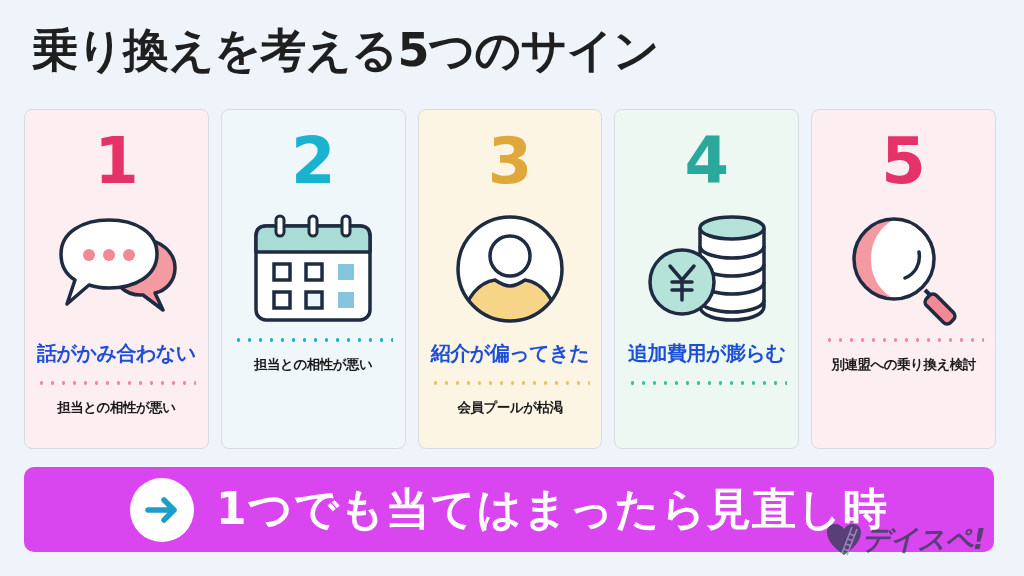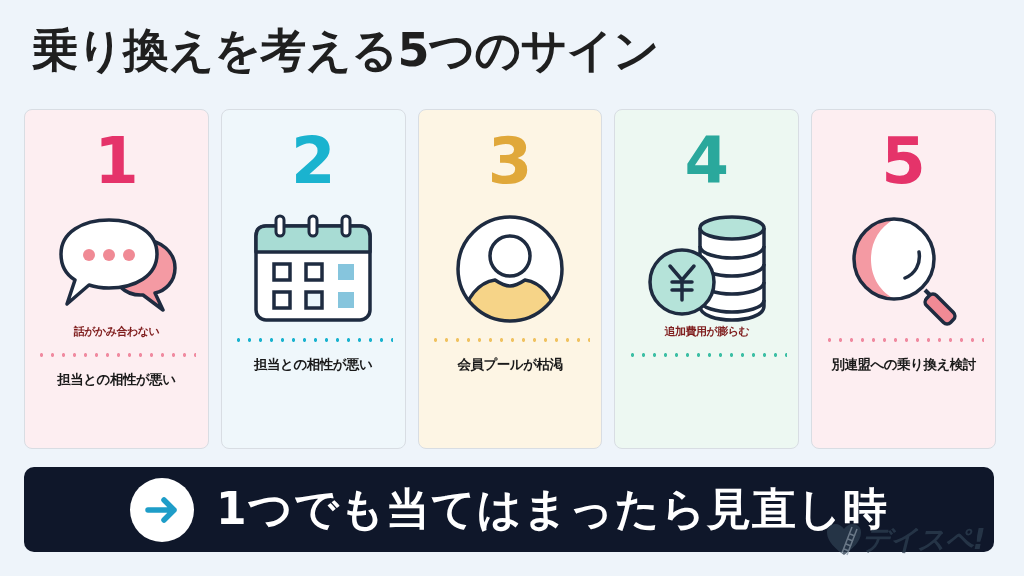--- a/index.html
+++ b/index.html
@@ -43,24 +43,24 @@
     line-height: 70px;
     height: 72px;
   }
   .card .icon {
     margin-top: 16px;
     width: 130px; height: 110px;
     display: flex; align-items: center; justify-content: center;
   }
   .card .icon svg { width: 130px; height: 110px; overflow: visible; }
   .card .headline {
-    margin-top: 0;
-    font-size: 11px;
-    font-weight: bold;
-    color: #7f1d1d;
+    margin-top: 16px;
+    font-size: 20px;
+    font-weight: bold;
+    color: #1d4ed8;
     white-space: nowrap;
     letter-spacing: -0.5px;
   }
   .card .dots {
     margin-top: 14px;
     width: 160px;
     height: 4px;
     background-size: 11px 4px;
     background-repeat: repeat-x;
   }
@@ -69,21 +69,21 @@
     font-size: 13.5px;
     font-weight: bold;
     color: #1a1a1a;
     white-space: nowrap;
     letter-spacing: -0.5px;
   }
   .banner {
     position: absolute;
     left: 24px; top: 467px;
     width: 970px; height: 85px;
-    background: #0f172a;
+    background: #d946ef;
     border-radius: 10px;
     display: flex;
     align-items: center;
     justify-content: center;
     gap: 22px;
   }
   .banner .arrow-circle {
     width: 64px; height: 64px;
     border-radius: 50%;
     background: #ffffff;
@@ -164,20 +164,21 @@
             </clipPath>
         </defs>
         <circle cx="65" cy="55" r="52" fill="#ffffff"></circle>
         <g clip-path="url(#avatarClip)">
           <path d="M18 112 C18 82 36 68 50 66 C56 70 60 72 65 72 C70 72 74 70 80 66 C94 68 112 82 112 112 Z" fill="#f6d488" stroke="#1e2b40" stroke-width="3.5"></path>
         </g>
         <circle cx="65" cy="55" r="52" fill="none" stroke="#1e2b40" stroke-width="3.5"></circle>
         <circle cx="65" cy="42" r="20" fill="#ffffff" stroke="#1e2b40" stroke-width="3.5"></circle>
       </svg>
     </div>
+    <div class="headline">紹介が偏ってきた</div>
     <div class="dots" style="background-image: radial-gradient(circle, #f0c260 1.6px, transparent 2px);"></div>
     <div class="sub">会員プールが枯渇</div>
   </div>
 
   <div class="card" style="background:#edf8f2;">
     <div class="num" style="color:#2aa89c;">4</div>
     <div class="icon">
       <svg viewBox="0 0 130 110">
         <path d="M58 14 L58 92 C58 102 76 106 90 106 C104 106 122 102 122 92 L122 14" fill="#ffffff" stroke="#1e2b40" stroke-width="3.5"></path>
         <path d="M58 32 C58 40 76 44 90 44 C104 44 122 40 122 32" fill="none" stroke="#1e2b40" stroke-width="3.5"></path>

